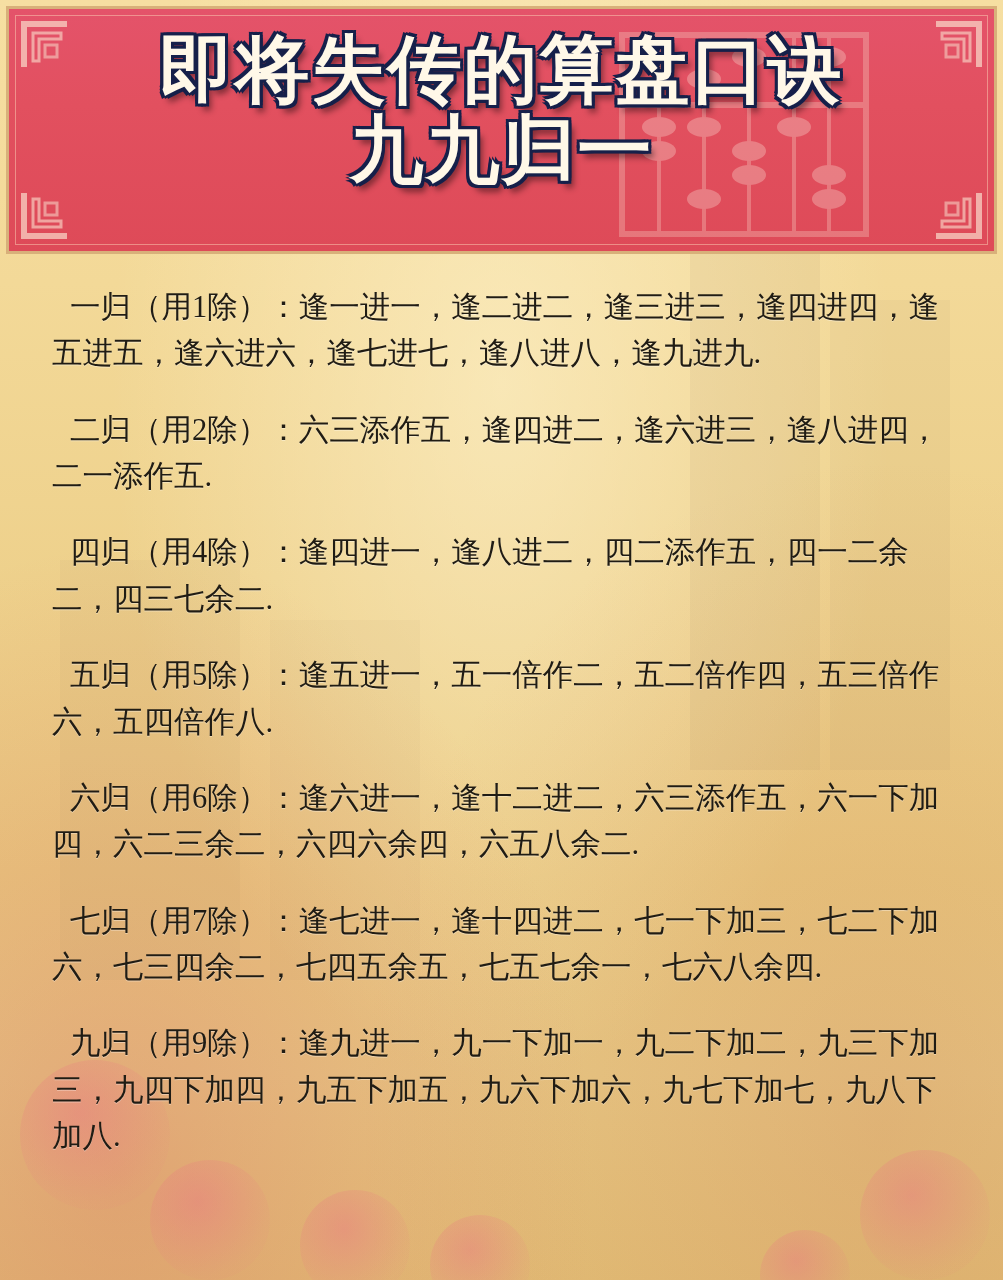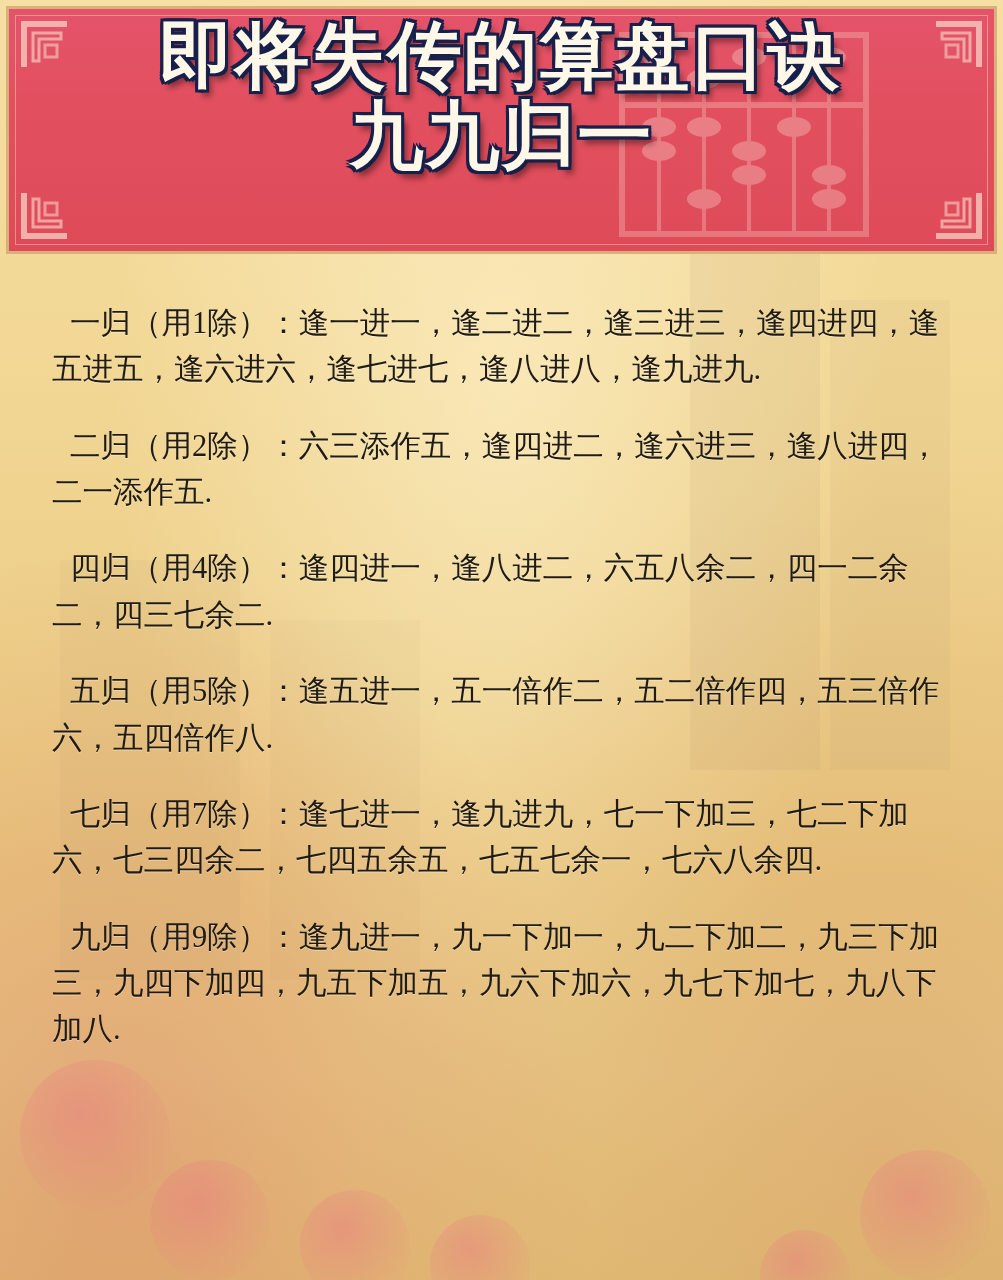--- a/index.html
+++ b/index.html
@@ -83,21 +83,21 @@
   }
   .corner-orn.tl { left: 8px;  top: 8px; }
   .corner-orn.tr { right: 8px; top: 8px; transform: scaleX(-1); }
   .corner-orn.bl { left: 8px;  bottom: 8px; transform: scaleY(-1); }
   .corner-orn.br { right: 8px; bottom: 8px; transform: scale(-1,-1); }
 
   .banner-title {
     position: relative;
     z-index: 3;
     text-align: center;
-    padding-top: 8px;
+    padding-top: 22px;
     line-height: 1.08;
     font-weight: bold;
     letter-spacing: 2px;
   }
   .banner-title .line1,
   .banner-title .line2 {
     display: block;
     font-family: "Liberation Serif", "DejaVu Serif", serif;
     font-size: 74px;
     font-weight: bold;
@@ -110,21 +110,21 @@
   .banner-title .line2 {
   }
 
   
   .content {
     position: relative;
     z-index: 4;
     padding: 30px 48px 10px 52px;
   }
   .rule {
-    margin: 16px 0 30px 0;
+    margin: 0 0 30px 0;
     font-size: 30.5px;
     line-height: 1.52;
     color: #201c14;
     text-indent: 18px;
     font-family: "Liberation Serif", "DejaVu Serif", serif;
     text-shadow: 0 1px 0 rgba(255,255,255,0.35);
   }
   .rule:last-child { margin-bottom: 0; }
 </style>
 </head>
@@ -198,19 +198,20 @@
 
     <div class="banner-title">
       <span class="line1">即将失传的算盘口诀</span>
       <span class="line2">九九归一</span>
     </div>
   </div>
 
   <div class="content">
     <p class="rule">一归（用1除）：逢一进一，逢二进二，逢三进三，逢四进四，逢五进五，逢六进六，逢七进七，逢八进八，逢九进九.</p>
     <p class="rule">二归（用2除）：六三添作五，逢四进二，逢六进三，逢八进四，二一添作五.</p>
-    <p class="rule">四归（用4除）：逢四进一，逢八进二，六五八余二，四一二余二，四三七余二.</p>
+    <p class="rule">四归（用4除）：逢四进一，逢八进二，四二添作五，四一二余二，四三七余二.</p>
     <p class="rule">五归（用5除）：逢五进一，五一倍作二，五二倍作四，五三倍作六，五四倍作八.</p>
-    <p class="rule">七归（用7除）：逢七进一，逢九进九，七一下加三，七二下加六，七三四余二，七四五余五，七五七余一，七六八余四.</p>
+    <p class="rule">六归（用6除）：逢六进一，逢十二进二，六三添作五，六一下加四，六二三余二，六四六余四，六五八余二.</p>
+    <p class="rule">七归（用7除）：逢七进一，逢十四进二，七一下加三，七二下加六，七三四余二，七四五余五，七五七余一，七六八余四.</p>
     <p class="rule">九归（用9除）：逢九进一，九一下加一，九二下加二，九三下加三，九四下加四，九五下加五，九六下加六，九七下加七，九八下加八.</p>
   </div>
 
 </div>
 
 </body></html>

